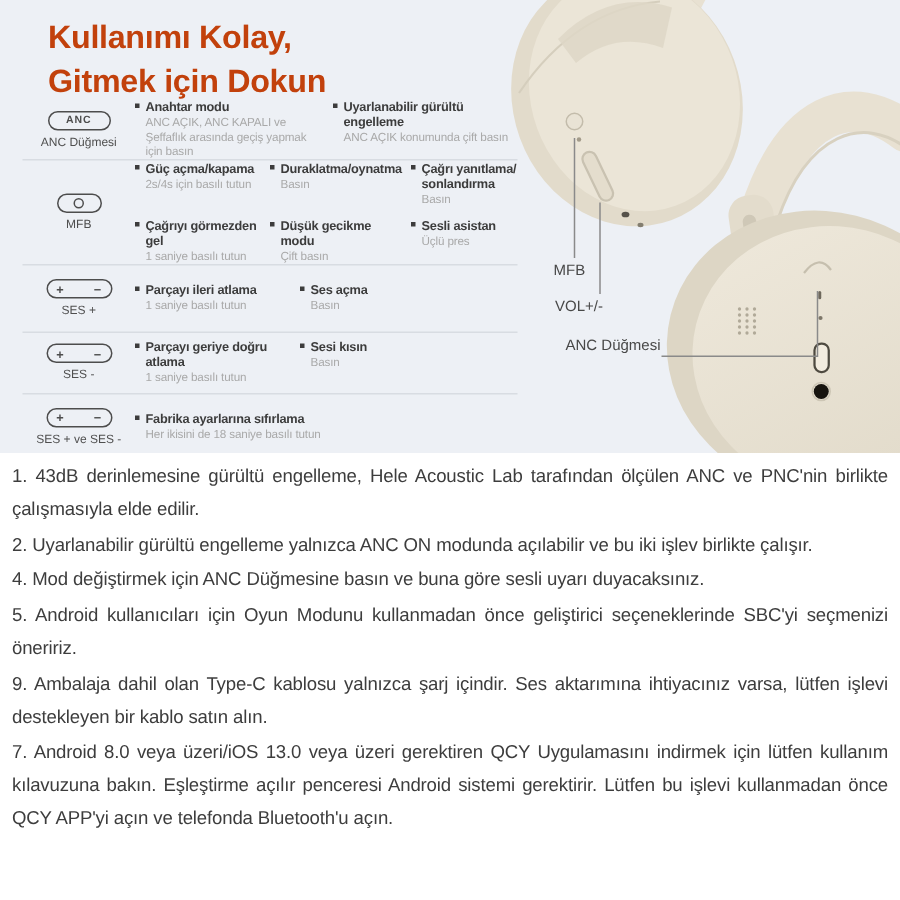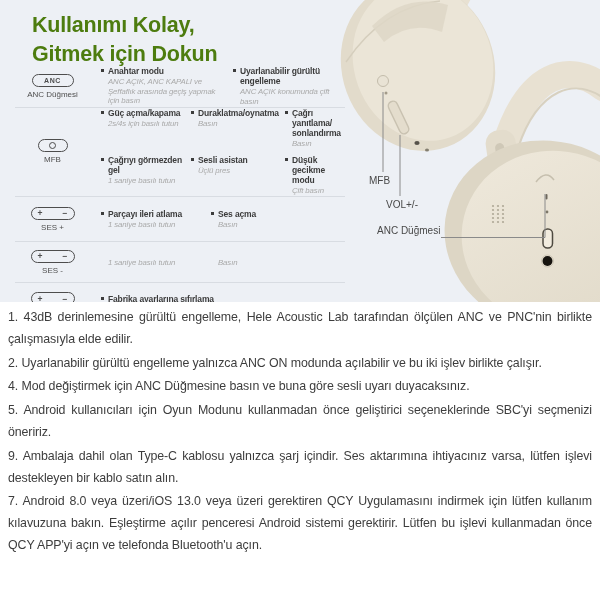--- a/index.html
+++ b/index.html
@@ -1,48 +1,48 @@
 <!DOCTYPE html>
 <html><head>
 <meta charset="utf-8">
 <style>
   html,body{margin:0;padding:0;background:#fff;}
   .page{position:relative;width:600px;height:600px;overflow:hidden;background:#fff;
         font-family:"Liberation Sans",sans-serif;-webkit-font-smoothing:antialiased;}
   
   .hero{position:absolute;left:0;top:0;width:600px;height:302px;background:#edf0f5;overflow:hidden;}
   .hero-title{position:absolute;left:32px;top:11px;font-size:21.5px;line-height:28.5px;
-              font-weight:700;color:#4d7c0f;letter-spacing:-0.2px;z-index:3;}
+              font-weight:700;color:#c2410c;letter-spacing:-0.2px;z-index:3;}
   
   .controls{position:absolute;left:15px;top:66px;width:330px;z-index:3;}
   .c-row{display:flex;border-bottom:1px solid #d8dce2;box-sizing:border-box;align-items:center;}
   .r1{min-height:34px;} .r2{min-height:56px;} .r3{min-height:45px;} .r4{min-height:41px;} .r5{min-height:44px;}
   .btn-col{width:75px;flex-shrink:0;display:flex;flex-direction:column;align-items:center;}
   .pill{height:13px;border:1.2px solid #4d4d4d;border-radius:8px;display:flex;align-items:center;
         justify-content:center;box-sizing:border-box;background:transparent;}
   .pill-anc{width:42px;font-size:7px;font-weight:600;letter-spacing:.6px;color:#4d4d4d;}
   .pill-mfb{width:30px;}
   .ring{width:7px;height:7px;border:1.2px solid #4d4d4d;border-radius:50%;box-sizing:border-box;display:block;}
   .pill-vol{width:44px;justify-content:space-between;padding:0 6px;font-size:8.5px;color:#4d4d4d;font-weight:600;}
   .pill-label{font-size:8px;color:#4f4f4f;margin-top:3px;white-space:nowrap;}
-  .funcs{flex:1;display:grid;column-gap:6px;row-gap:7px;align-content:center;margin-left:11px;}
+  .funcs{flex:1;display:grid;column-gap:6px;row-gap:7px;align-content:center;}
   .cols-r1{grid-template-columns:126px 1fr;}
   .cols-r2{grid-template-columns:84px 88px 1fr;}
   .cols-r34{grid-template-columns:90px 1fr;gap:20px;}
   .cols-r5{grid-template-columns:1fr;}
   .func{min-width:0;}
   .func-title{position:relative;padding-left:7px;font-size:8.5px;font-weight:700;color:#3c3c3c;
               line-height:1.18;letter-spacing:-0.15px;white-space:pre-line;}
   .func-title::before{content:"";position:absolute;left:0;top:3px;width:3px;height:3px;background:#3c3c3c;}
-  .func-desc{padding-left:7px;font-size:7.8px;color:#a9a9a9;line-height:1.25;margin-top:1px;letter-spacing:-0.1px;font-style:italic;}
+  .func-desc{padding-left:7px;font-size:7.8px;color:#a9a9a9;line-height:1.25;margin-top:1px;letter-spacing:-0.1px;}
   
   .headset{position:absolute;right:0;top:0;width:270px;height:302px;z-index:1;}
   .callout{position:absolute;font-size:10px;color:#484848;z-index:4;letter-spacing:0;}
   .co-mfb{left:369px;top:175px;}
-  .co-vol{left:386px;top:199px;text-align:center;}
+  .co-vol{left:370px;top:199px;text-align:center;}
   .co-anc{left:377px;top:225px;}
   
   .notes{position:absolute;left:0;top:302px;width:600px;height:298px;background:#fff;
          box-sizing:border-box;padding:5px 8px 0 8px;}
   .notes p{margin:0 0 2px 0;font-size:12.4px;line-height:21.8px;color:#3d3d3d;
            text-align:justify;letter-spacing:-0.1px;}
 </style>
 </head>
 <body>
 
@@ -171,26 +171,26 @@
           <div class="func">
             <div class="func-title">Çağrı yanıtlama/
 sonlandırma</div>
             <div class="func-desc">Basın</div>
           </div>
           <div class="func">
             <div class="func-title">Çağrıyı görmezden gel</div>
             <div class="func-desc">1 saniye basılı tutun</div>
           </div>
           <div class="func">
+            <div class="func-title">Düşük gecikme modu</div>
+            <div class="func-desc">Çift basın</div>
+          </div>
+          <div class="func">
             <div class="func-title">Sesli asistan</div>
             <div class="func-desc">Üçlü pres</div>
-          </div>
-          <div class="func">
-            <div class="func-title">Düşük gecikme modu</div>
-            <div class="func-desc">Çift basın</div>
           </div>
         </div>
       </div>
 
       <div class="c-row r3">
         <div class="btn-col">
           <div class="pill pill-vol">
             <span>+</span>
             <span>−</span>
           </div>
@@ -211,23 +211,25 @@
       <div class="c-row r4">
         <div class="btn-col">
           <div class="pill pill-vol">
             <span>+</span>
             <span>−</span>
           </div>
           <div class="pill-label">SES -</div>
         </div>
         <div class="funcs cols-r34">
           <div class="func">
+            <div class="func-title">Parçayı geriye doğru atlama</div>
             <div class="func-desc">1 saniye basılı tutun</div>
           </div>
           <div class="func">
+            <div class="func-title">Sesi kısın</div>
             <div class="func-desc">Basın</div>
           </div>
         </div>
       </div>
 
       <div class="c-row r5">
         <div class="btn-col">
           <div class="pill pill-vol">
             <span>+</span>
             <span>−</span>

